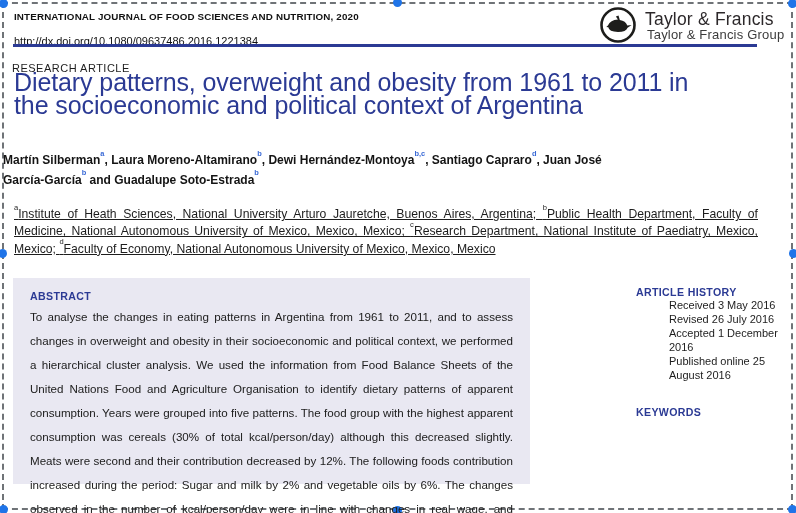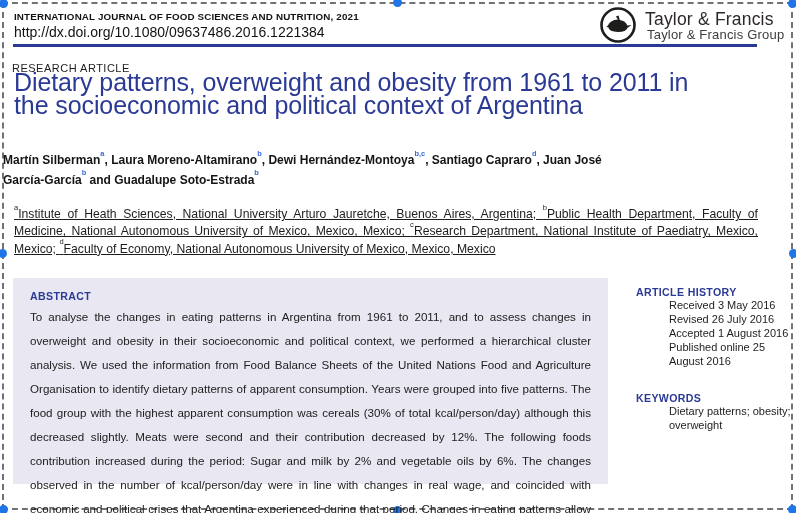--- a/index.html
+++ b/index.html
@@ -25,38 +25,38 @@
     border:2px dashed var(--dash);
     pointer-events:none;
   }
   .handle{
     position:absolute;width:9px;height:9px;border-radius:50%;
     background:var(--handle);
   }
   
   .hdr-left{position:absolute;left:14px;top:10px;line-height:14px;}
   .journal-line{font-size:9.8px;font-weight:600;letter-spacing:.15px;color:#121212;}
-  .doi-line{font-size:14px;font-weight:400;color:#121212;margin-top:1px;}
+  .doi-line{font-size:11px;font-weight:400;color:#121212;margin-top:10px;}
   .logo{position:absolute;left:598px;top:5px;display:flex;align-items:center;}
   .logo-text{margin-left:7px;}
   .logo-name{font-size:17.5px;font-weight:400;color:#2c282a;letter-spacing:.2px;line-height:19px;}
   .logo-group{font-size:13px;color:#3c3c3c;letter-spacing:.2px;line-height:11px;margin-left:2px;}
   .rule{position:absolute;left:13px;top:44px;width:744px;height:3px;background:var(--navy);}
   
   .kicker{position:absolute;left:12px;top:62px;font-size:11px;font-weight:500;letter-spacing:.5px;color:#1d1d1d;}
   .title{position:absolute;left:14px;top:71px;width:700px;
          font-size:25px;line-height:23px;font-weight:400;color:var(--navy);letter-spacing:-.1px;}
   .authors{position:absolute;left:3px;top:151px;width:600px;
            font-size:12px;line-height:19.5px;font-weight:700;color:#141414;}
   sup{font-size:62%;line-height:0;position:relative;top:-0.45em;}
   .bsup{color:var(--link);}
   .affils{position:absolute;left:14px;top:206px;width:744px;
           font-size:12.2px;line-height:17.4px;color:#1d1d1d;text-align:justify;text-decoration:underline;}
   
-  .abstract-panel{position:absolute;left:13px;top:278px;width:595px;height:206px;
+  .abstract-panel{position:absolute;left:13px;top:278px;width:517px;height:206px;
                   background:var(--abstract_bg);box-sizing:border-box;padding:12px 17px;}
   .panel-heading{font-size:10.6px;font-weight:700;letter-spacing:.35px;color:var(--navy);}
   .abstract-text{margin-top:3px;font-size:11.6px;line-height:24px;color:#202020;text-align:justify;}
   .sidebar{position:absolute;left:636px;top:286px;width:160px;}
   .hist-line,.kw-text{font-size:11px;line-height:14px;color:#1d1d1d;padding-left:33px;}
   .kw-heading{margin-top:24px;}
 </style>
 </head>
 <body>
 
@@ -66,21 +66,21 @@
   <div class="handle" style="left:-1px;top:-1px;"></div>
   <div class="handle" style="left:393px;top:-2px;"></div>
   <div class="handle" style="right:-1px;top:-1px;"></div>
   <div class="handle" style="left:-2px;top:249px;"></div>
   <div class="handle" style="right:-2px;top:249px;"></div>
   <div class="handle" style="left:-1px;bottom:-1px;"></div>
   <div class="handle" style="left:393px;bottom:-2px;"></div>
   <div class="handle" style="right:-1px;bottom:-1px;"></div>
 
   <div class="hdr-left">
-    <div class="journal-line">INTERNATIONAL JOURNAL OF FOOD SCIENCES AND NUTRITION, 2021</div>
+    <div class="journal-line">INTERNATIONAL JOURNAL OF FOOD SCIENCES AND NUTRITION, 2020</div>
     <div class="doi-line">http://dx.doi.org/10.1080/09637486.2016.1221384</div>
   </div>
 
   <div class="logo">
     <svg width="40" height="40" viewBox="0 0 40 40">
       <circle cx="20" cy="20" r="16.5" fill="none" stroke="#1d1d1b" stroke-width="2.6"></circle>
       <path d="M20.5 10.5 l-2.6 1 2 3 q-7.5 0.3 -10 6 l-1.6 1.5 2 0.3 q0.6 4.6 9.7 4.6 q8.2 0 9.6 -4.2 l4 -2.6 -4.3 0.4 q-1.6 -4.8 -7.5 -5.6 l-1.3 -4.4 z" fill="#1d1d1b"></path>
     </svg>
     <div class="logo-text">
       <div class="logo-name">Taylor &amp; Francis</div>
@@ -100,20 +100,19 @@
   <div class="abstract-panel">
     <div class="panel-heading">ABSTRACT</div>
     <div class="abstract-text">To analyse the changes in eating patterns in Argentina from 1961 to 2011, and to assess changes in overweight and obesity in their socioeconomic and political context, we performed a hierarchical cluster analysis. We used the information from Food Balance Sheets of the United Nations Food and Agriculture Organisation to identify dietary patterns of apparent consumption. Years were grouped into five patterns. The food group with the highest apparent consumption was cereals (30% of total kcal/person/day) although this decreased slightly. Meats were second and their contribution decreased by 12%. The following foods contribution increased during the period: Sugar and milk by 2% and vegetable oils by 6%. The changes observed in the number of kcal/person/day were in line with changes in real wage, and coincided with economic and political crises that Argentina experienced during that period. Changes in eating patterns allow us to interpret that they relate to the increase in overweight and obesity.</div>
   </div>
 
   <div class="sidebar">
     <div class="panel-heading">ARTICLE HISTORY</div>
     <div>
         <div class="hist-line">Received 3 May 2016</div>
         <div class="hist-line">Revised 26 July 2016</div>
-        <div class="hist-line">Accepted 1 August 2016</div>
+        <div class="hist-line">Accepted 1 December 2016</div>
         <div class="hist-line">Published online 25 August 2016</div>
       </div>
     <div class="panel-heading kw-heading">KEYWORDS</div>
-    <div class="kw-text">Dietary patterns; obesity; overweight</div>
   </div>
 
 </div>
 
 </body></html>

